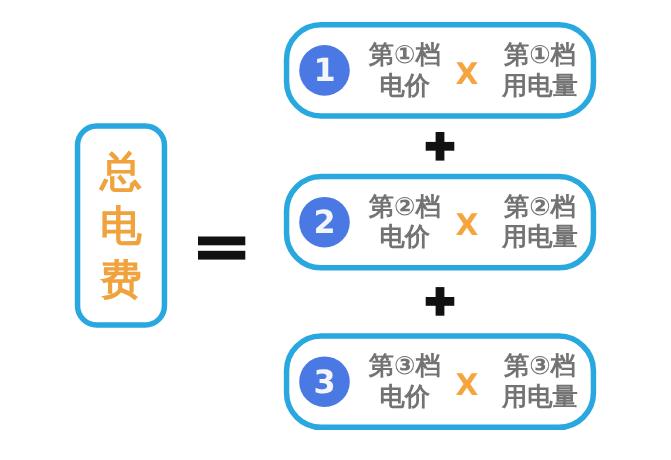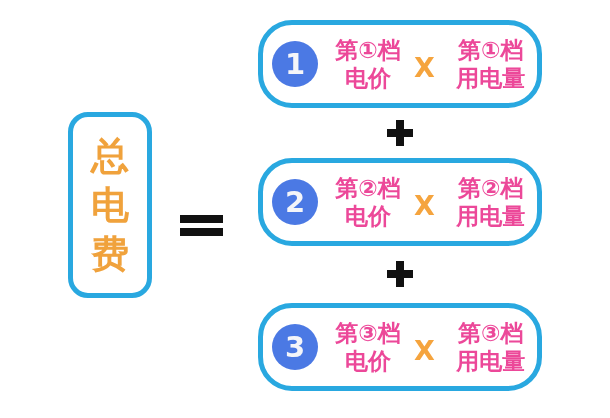--- a/index.html
+++ b/index.html
@@ -82,21 +82,21 @@
     display: flex;
     align-items: center;
     justify-content: center;
     flex: 0 0 auto;
   }
 
   .term {
     display: flex;
     flex-direction: column;
     align-items: center;
-    color: #ec4899;
+    color: #737373;
     font-weight: bold;
     font-size: 23px;
     line-height: 28px;
     white-space: nowrap;
   }
   .term-price { margin-left: 12px; width: 76px; }
   .term-usage { margin-left: 10px; width: 92px; }
 
   .mult {
     margin-left: 8px;

